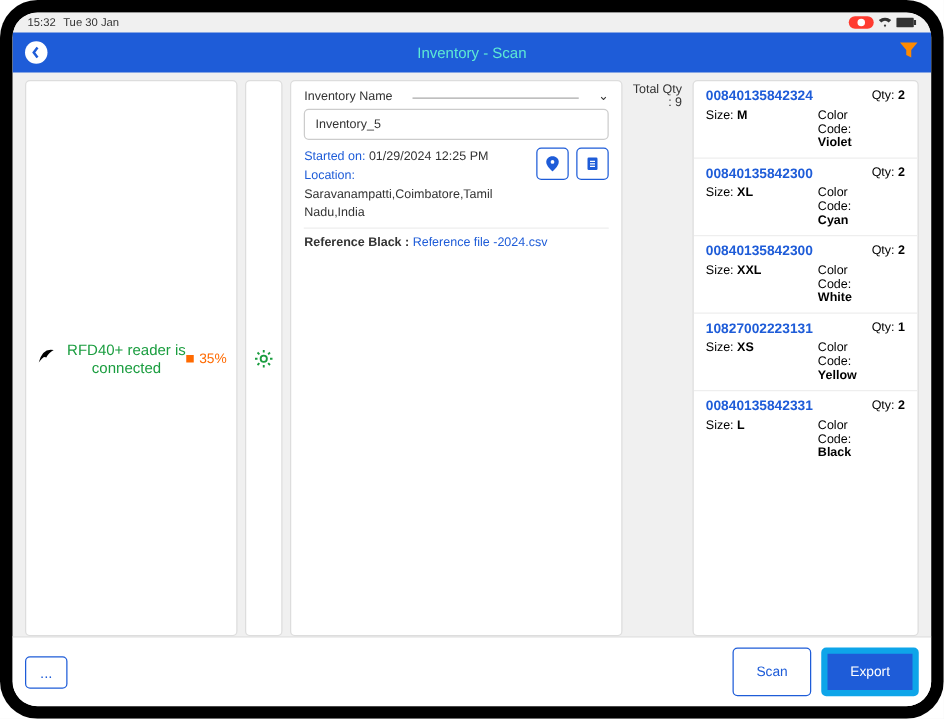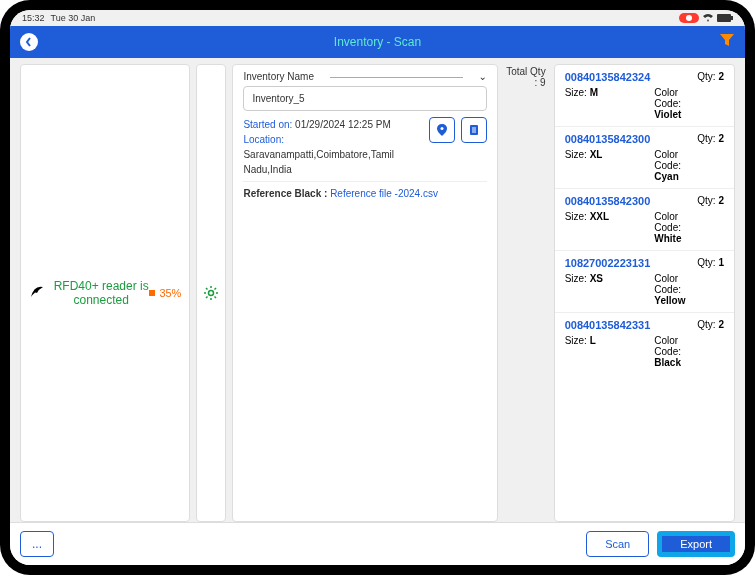--- a/index.html
+++ b/index.html
@@ -42,21 +42,21 @@
   .item-row { padding:6px 10px; border-bottom:1px solid #eee; display:grid; grid-template-columns: 1fr 1fr auto; gap:4px; font-size:10px;}
   .item-row:last-child { border-bottom:none;}
   .item-sku { color:#1e5cd8; font-weight:700; font-size:11px; grid-column:1; cursor:pointer;}
   .item-qty { grid-column:3; text-align:right; font-size:10px;}
   .item-size { grid-column:1;}
   .item-color { grid-column:2;}
   .bold { font-weight:700;}
   .footer { background:#fff; border-top:1px solid #ddd; padding:8px 10px; display:flex; align-items:center; gap:8px;}
   .more-btn { width:34px; height:26px; border:1px solid #1e5cd8; border-radius:4px; background:#fff; color:#1e5cd8; font-size:12px; cursor:pointer; display:flex; align-items:center; justify-content:center;}
   .spacer { flex:1;}
-  .btn { height:26px; padding:0 18px; border-radius:4px; font-size:11px; cursor:pointer; display:flex; align-items:center; justify-content:center;}
+  .btn { height:39px; padding:0 18px; border-radius:4px; font-size:11px; cursor:pointer; display:flex; align-items:center; justify-content:center;}
   .btn-outline { border:1px solid #1e5cd8; background:#fff; color:#1e5cd8;}
   .btn-primary { border:5px solid #0ea5e9; background:#1e5cd8; color:#fff;}
 </style>
 </head>
 <body>
 
 <div class="device-frame">
   <div class="screen">
 
     <div class="statusbar">

